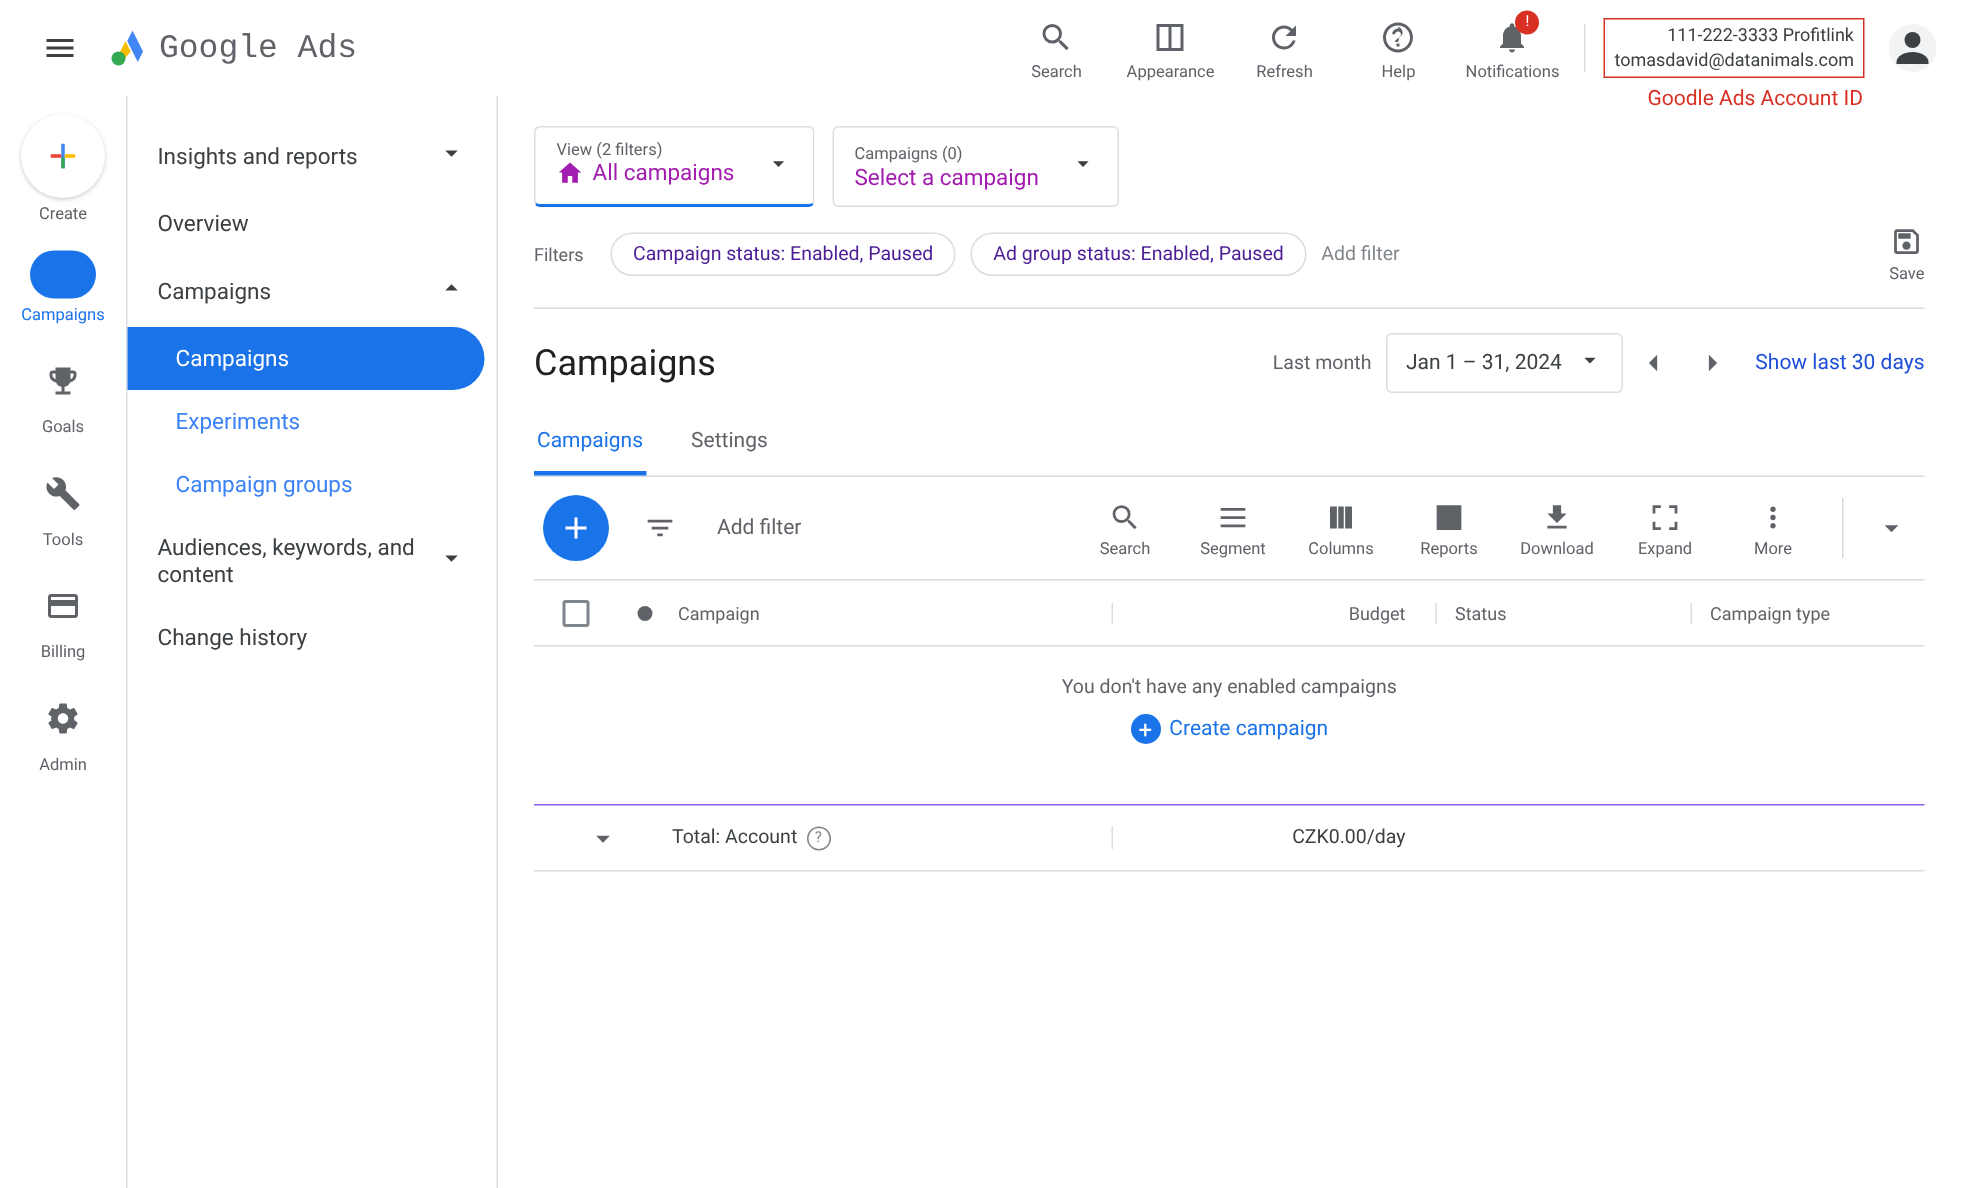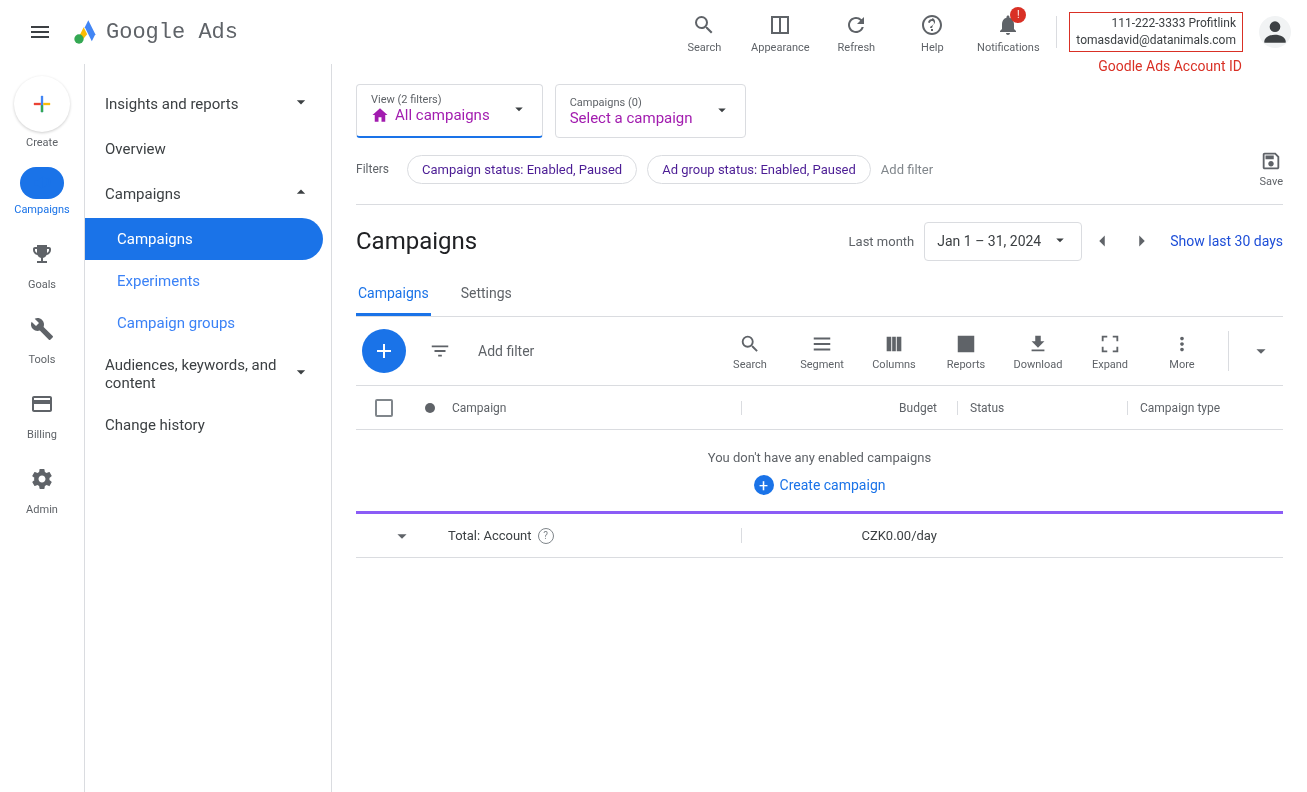--- a/index.html
+++ b/index.html
@@ -65,21 +65,21 @@
 .tool-divider { width: 1px; background: #dadce0; align-self: stretch; margin: 8px 10px; }
 .table-header { display: flex; align-items: center; border-bottom: 1px solid #dadce0; font-size: 12px; color: #5f6368; height: 44px; }
 .col-check { width: 56px; display: flex; justify-content: center; }
 .col-dot { width: 36px; display: flex; justify-content: center; }
 .col-campaign { flex: 1; padding-left: 4px; }
 .col-budget { width: 216px; text-align: right; padding-right: 20px; border-left: 1px solid #dadce0; }
 .col-status { width: 170px; padding-left: 12px; border-left: 1px solid #dadce0; }
 .col-type { width: 156px; padding-left: 12px; border-left: 1px solid #dadce0; }
 .checkbox { width: 18px; height: 18px; border: 2px solid #80868b; border-radius: 2px; }
 .status-dot { width: 10px; height: 10px; border-radius: 50%; background: #5f6368; }
-.empty-block { padding: 20px 0 16px; text-align: center; border-bottom: 3px solid #8b5cf6; }
+.empty-block { padding: 20px 0 40px; text-align: center; border-bottom: 1px solid #8b5cf6; }
 .empty-text { font-size: 13px; color: #5f6368; margin-bottom: 10px; }
 .create-campaign-link { color: #1a73e8; font-size: 14px; cursor: pointer; display: inline-flex; align-items: center; gap: 6px; }
 .plus-circle { width: 20px; height: 20px; border-radius: 50%; background: #1a73e8; color: #fff; display: inline-flex; align-items: center; justify-content: center; font-size: 16px; }
 .total-row { display: flex; align-items: center; height: 44px; font-size: 13px; color: #3c4043; border-bottom: 1px solid #dadce0; }
 .total-expand { width: 92px; display: flex; justify-content: center; color: #5f6368; }
 .total-label { flex: 1; display: flex; align-items: center; gap: 6px; }
 .help-circle { width: 16px; height: 16px; border: 1px solid #80868b; border-radius: 50%; display: inline-flex; align-items: center; justify-content: center; font-size: 10px; color: #80868b; }
 svg { fill: currentColor; }
 </style>
 </head>

